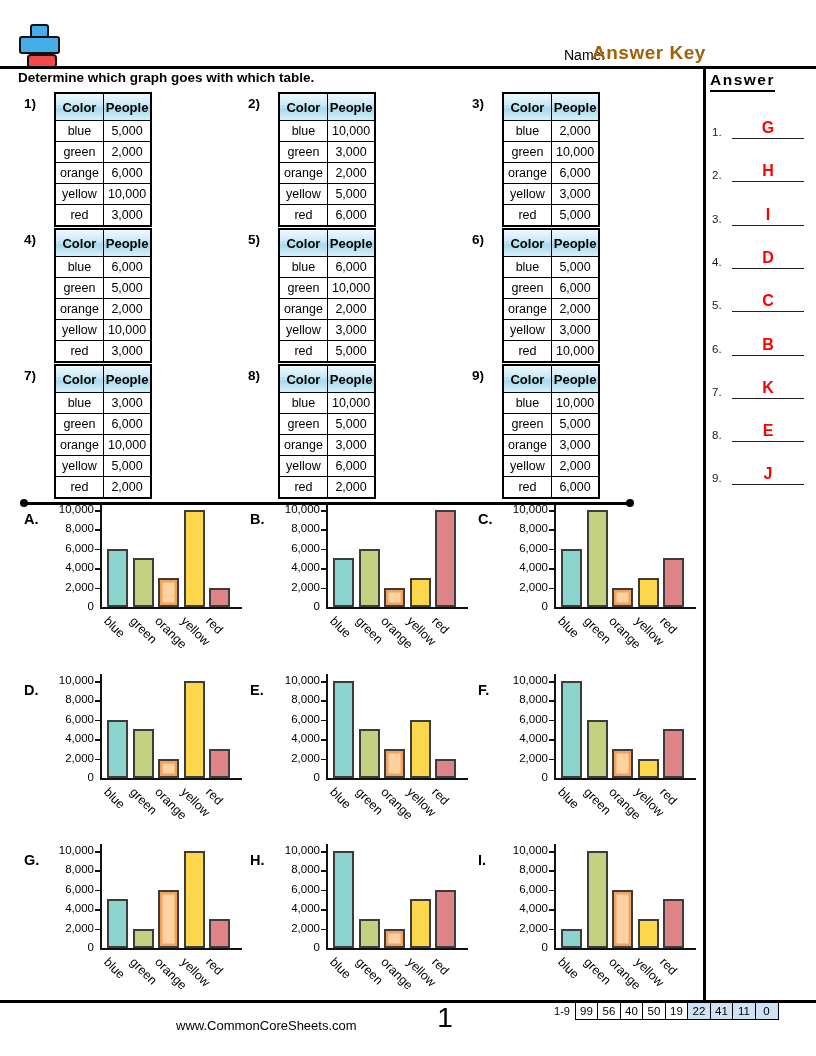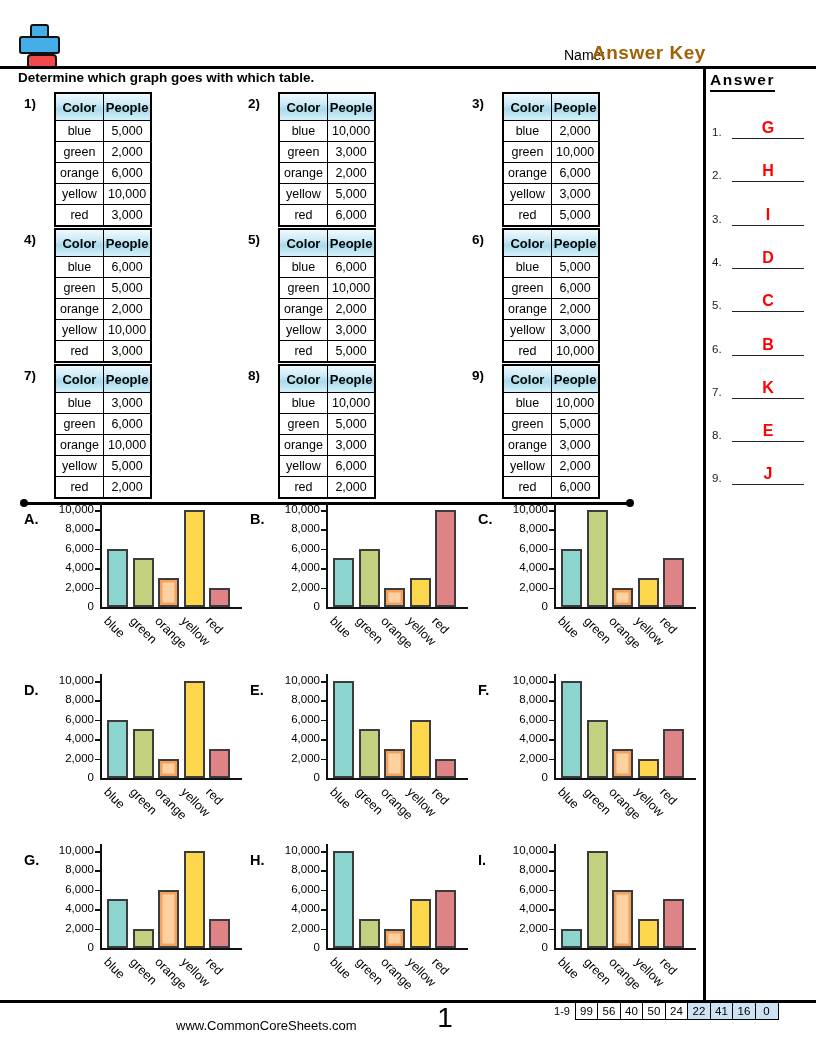--- a/index.html
+++ b/index.html
@@ -676,20 +676,20 @@
 
   <div class="hline" style="top:1000px;height:2.5px;"></div>
   <div class="website">www.CommonCoreSheets.com</div>
   <div class="page-num">1</div>
   <div class="score-label">1-9</div>
   <div class="score-strip" id="score-strip">
       <div class="score-cell">99</div>
       <div class="score-cell">56</div>
       <div class="score-cell">40</div>
       <div class="score-cell">50</div>
-      <div class="score-cell">24</div>
+      <div class="score-cell">19</div>
       <div class="score-cell blue">22</div>
       <div class="score-cell blue">41</div>
-      <div class="score-cell blue">16</div>
+      <div class="score-cell blue">11</div>
       <div class="score-cell blue">0</div>
     </div>
 
 </div>
 
 </body></html>

